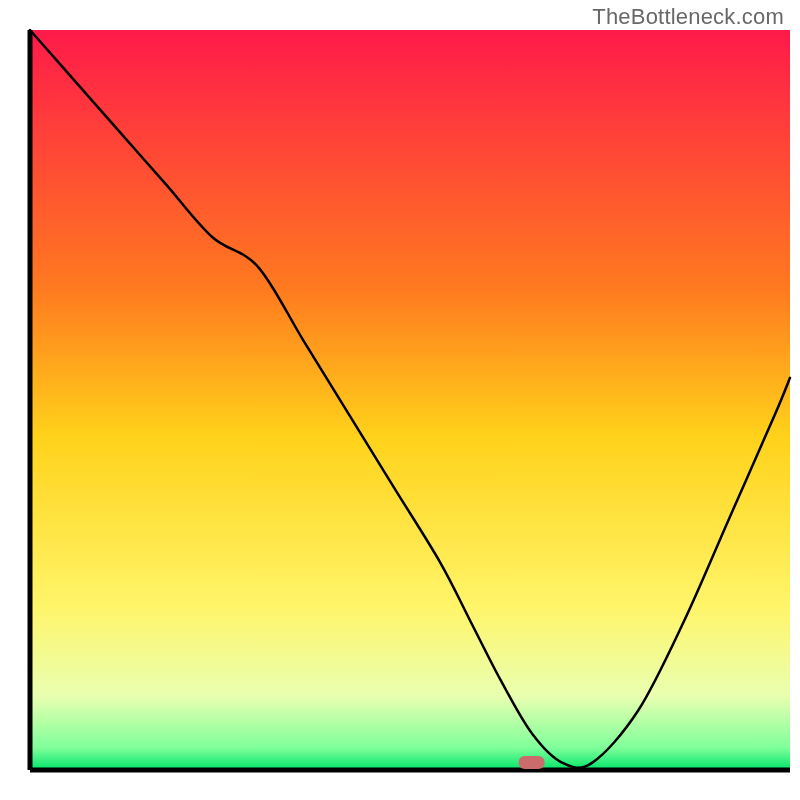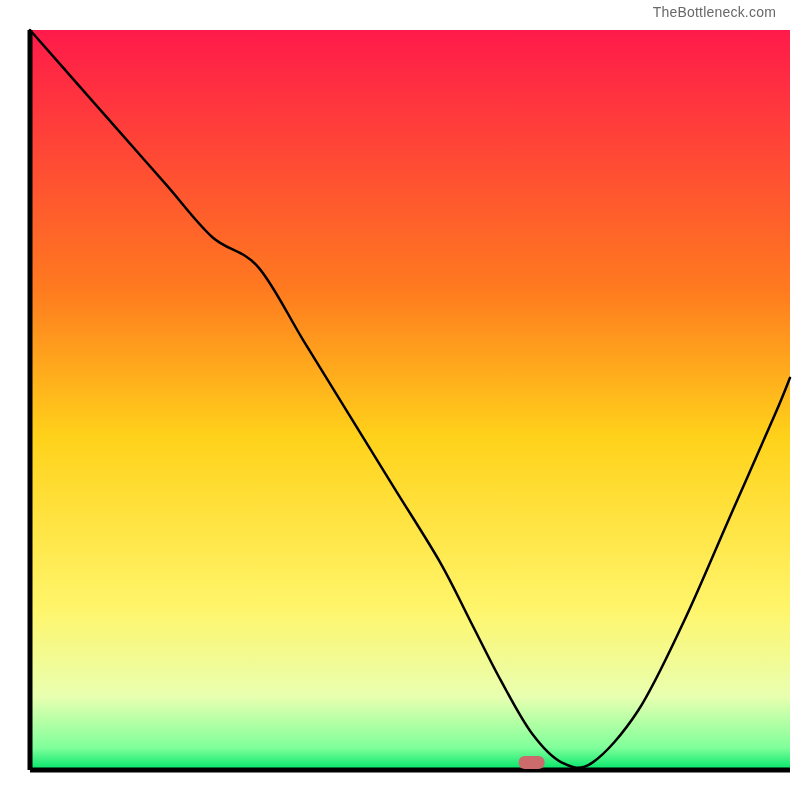--- a/index.html
+++ b/index.html
@@ -6,23 +6,23 @@
 body {
   width: 800px;
   height: 800px;
   background: #fff;
   font-family: Arial, Helvetica, sans-serif;
   position: relative;
 }
 .watermark {
   position: absolute;
   top: 4px;
-  right: 24px;
+  right: 16px;
   color: #686868;
-  font-size: 14px;
+  font-size: 22px;
   font-weight: 500;
   letter-spacing: 0.2px;
   z-index: 10;
   font-family: Arial, sans-serif;
 }
 .chart-wrap {
   position: absolute;
   left: 0;
   top: 0;
   width: 800px;

